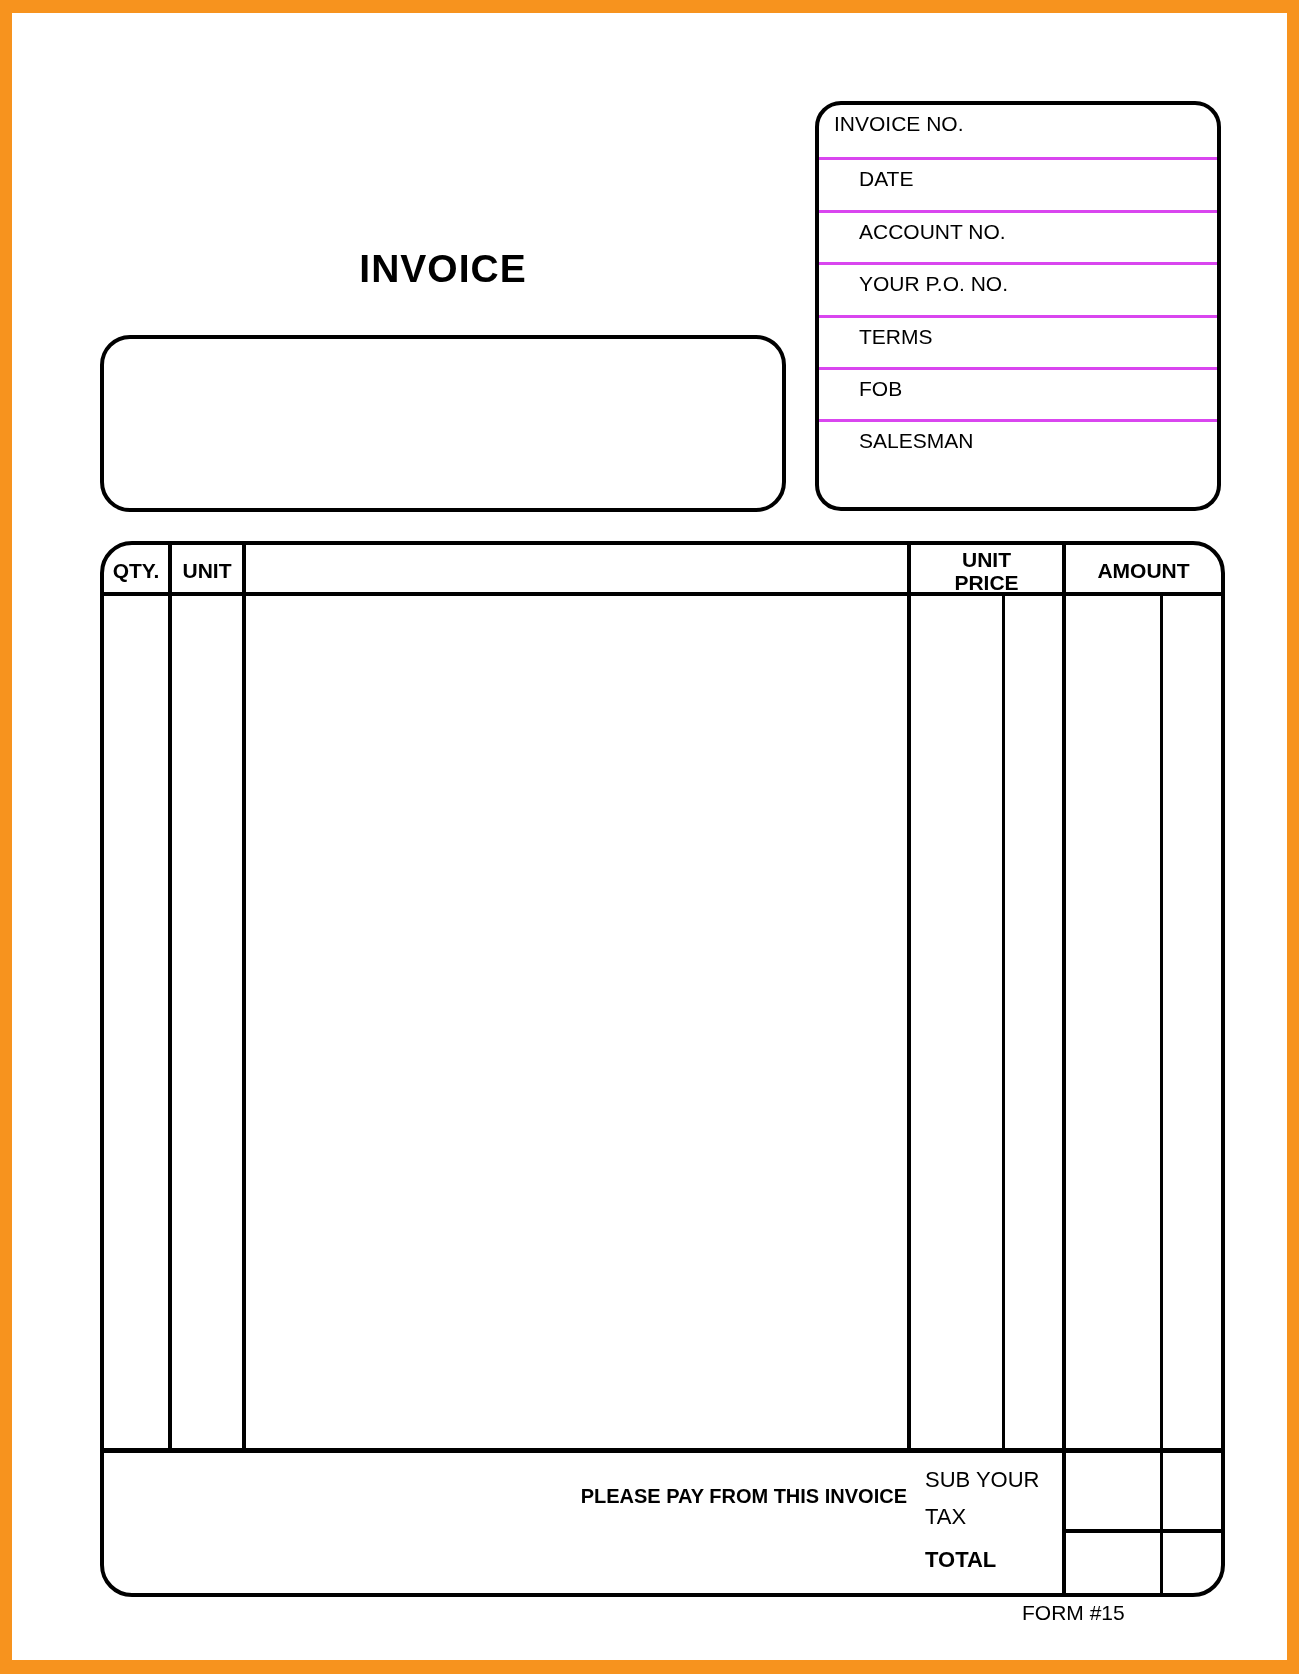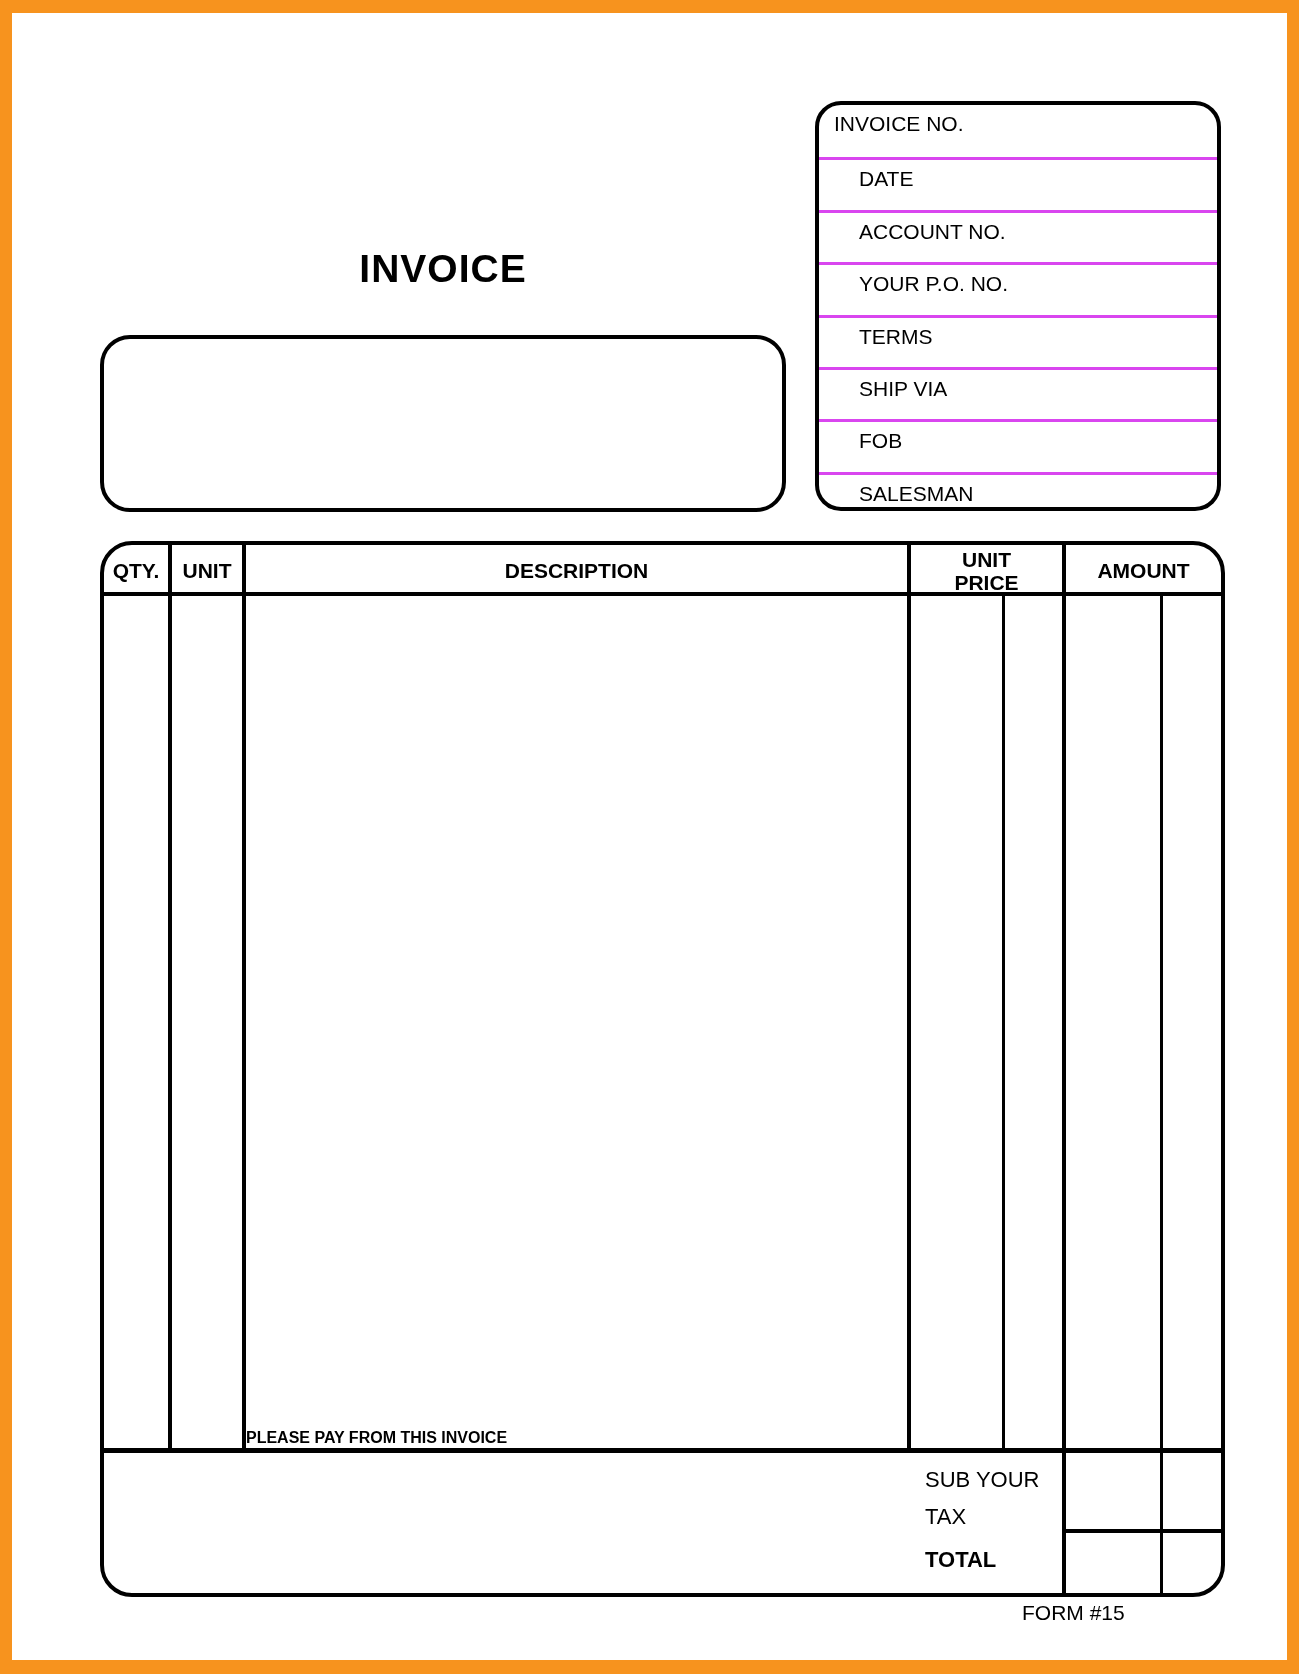--- a/index.html
+++ b/index.html
@@ -81,23 +81,23 @@
     box-sizing: border-box;
     padding-top: 14px;
   }
   .header-cell.two-line {
     padding-top: 3px;
     line-height: 23px;
     white-space: pre-line;
   }
 
   .pay-message {
-    left: 142px; top: 884px; width: 661px;
-    text-align: left;
-    font-size: 16px;
+    left: 142px; top: 940px; width: 661px;
+    text-align: right;
+    font-size: 20px;
     font-weight: bold;
   }
   .totals-label {
     left: 821px;
     font-size: 22px;
   }
   .totals-label.bold { font-weight: bold; }
 
   .fill-area { background: transparent; }
 
@@ -127,35 +127,31 @@
       <div class="info-row">
         <span>ACCOUNT NO.</span>
       </div>
       <div class="info-row">
         <span>YOUR P.O. NO.</span>
       </div>
       <div class="info-row">
         <span>TERMS</span>
       </div>
       <div class="info-row">
-        <span>SHIP VIA</span>
-      </div>
-      <div class="info-row">
         <span>FOB</span>
       </div>
       <div class="info-row">
         <span>SALESMAN</span>
       </div>
     </div>
 
     <div class="abs items-table">
 
       <div class="header-cell" style="left:0; width:64px;">QTY.</div>
       <div class="header-cell" style="left:68px; width:70px;">UNIT</div>
-      <div class="header-cell" style="left:142px; width:661px;">DESCRIPTION</div>
       <div class="header-cell two-line" style="left:807px; width:151px;">UNIT
 PRICE</div>
       <div class="header-cell" style="left:962px; width:155px;">AMOUNT</div>
 
       <div class="hline" style="top:47px; height:4px;"></div>
       <div class="hline" style="top:903px; height:5px;"></div>
       <div class="hline" style="top:984px; left:958px; width:159px; height:4px;"></div>
 
       <div class="vline" style="left:64px;  top:0; width:4px; height:903px;"></div>
       <div class="vline" style="left:138px; top:0; width:4px; height:903px;"></div>

